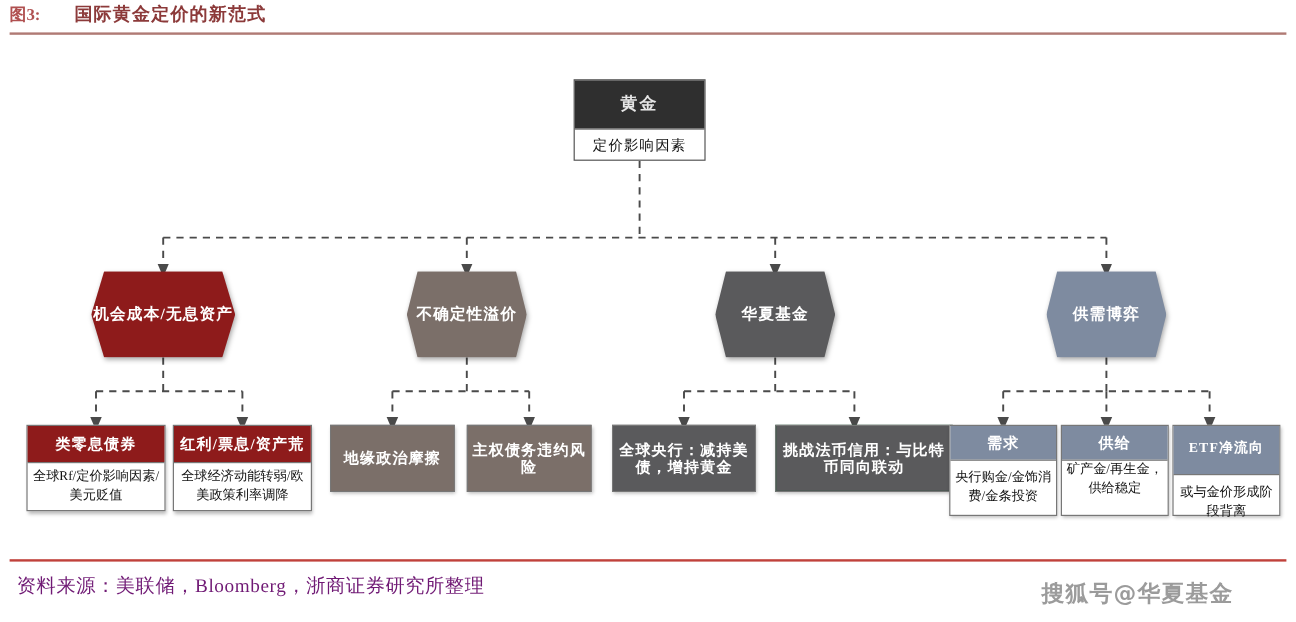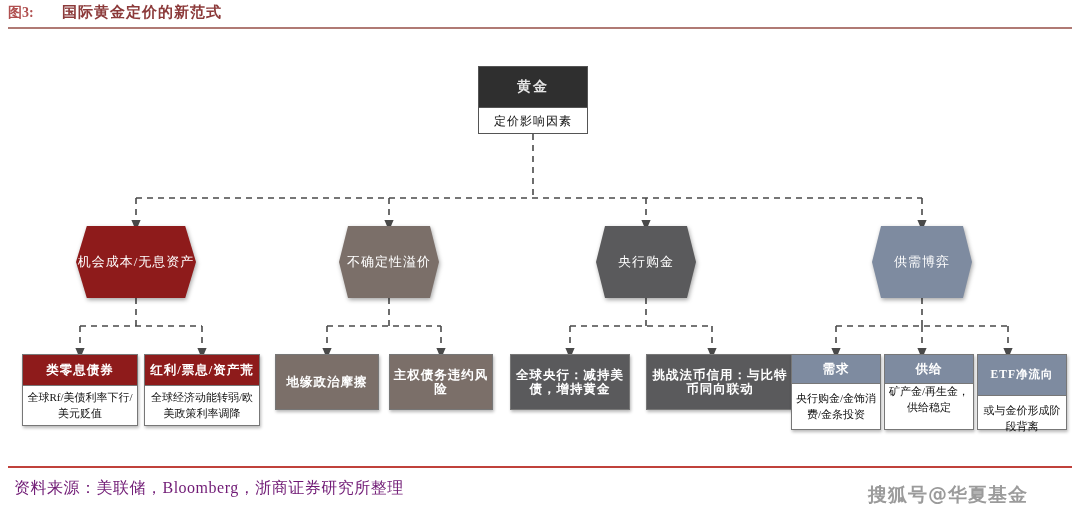--- a/index.html
+++ b/index.html
@@ -56,21 +56,21 @@
     font-size:14px;font-weight:bold;letter-spacing:2px;
   }
   .root .body{
     height:26px;display:flex;align-items:center;justify-content:center;
     font-size:12px;color:#111;letter-spacing:1px;border-top:1px solid #555;
   }
 
   
   .hex{
     display:flex;align-items:center;justify-content:center;
-    color:#fff;font-size:13px;font-weight:normal;letter-spacing:1px;
+    color:#fff;font-size:13px;font-weight:bold;letter-spacing:1px;
     clip-path:polygon(9% 0%,91% 0%,100% 50%,91% 100%,9% 100%,0% 50%);
     text-align:left;
   }
   .hex-wrap{position:absolute;filter:drop-shadow(1px 2px 2px rgba(0,0,0,.35));}
 
   
   .leaf{position:absolute;box-sizing:border-box;border:1px solid #777;background:#fff;
         box-shadow:1px 2px 3px rgba(0,0,0,.28);}
   .leaf .lhead{
     display:flex;align-items:center;justify-content:center;text-align:center;
@@ -145,30 +145,30 @@
 
     <div class="hex-wrap" style="left:76px;top:196px;width:120px;height:72px;">
       <div class="hex" style="width:120px;height:72px;background:#8e1b1b;">机会成本/无息资产</div>
     </div>
 
     <div class="hex-wrap" style="left:339px;top:196px;width:100px;height:72px;">
       <div class="hex" style="width:100px;height:72px;background:#7b6f69;">不确定性溢价</div>
     </div>
 
     <div class="hex-wrap" style="left:596px;top:196px;width:100px;height:72px;">
-      <div class="hex" style="width:100px;height:72px;background:#5a5a5c;">央行购金</div>
+      <div class="hex" style="width:100px;height:72px;background:#5a5a5c;">华夏基金</div>
     </div>
 
     <div class="hex-wrap" style="left:872px;top:196px;width:100px;height:72px;">
       <div class="hex" style="width:100px;height:72px;background:#7e8ba0;">供需博弈</div>
     </div>
 
     <div class="leaf" style="left:22px;top:324px;width:116px;height:72px;">
       <div class="lhead" style="height:30px;background:#8e1b1b;">类零息债券</div>
-      <div class="lbody" style="height:41px;border-top:1px solid #777;">全球Rf/美债利率下行/美元贬值</div>
+      <div class="lbody" style="height:41px;border-top:1px solid #777;">全球Rf/定价影响因素/美元贬值</div>
     </div>
 
     <div class="leaf" style="left:144px;top:324px;width:116px;height:72px;">
       <div class="lhead" style="height:30px;background:#8e1b1b;">红利/票息/资产荒</div>
       <div class="lbody" style="height:41px;border-top:1px solid #777;">全球经济动能转弱/欧美政策利率调降</div>
     </div>
 
     <div class="leaf solid" style="left:275px;top:324px;width:104px;height:56px;background:#7b6f69;">
       <div class="lhead" style="background:#7b6f69;">地缘政治摩擦</div>
     </div>

